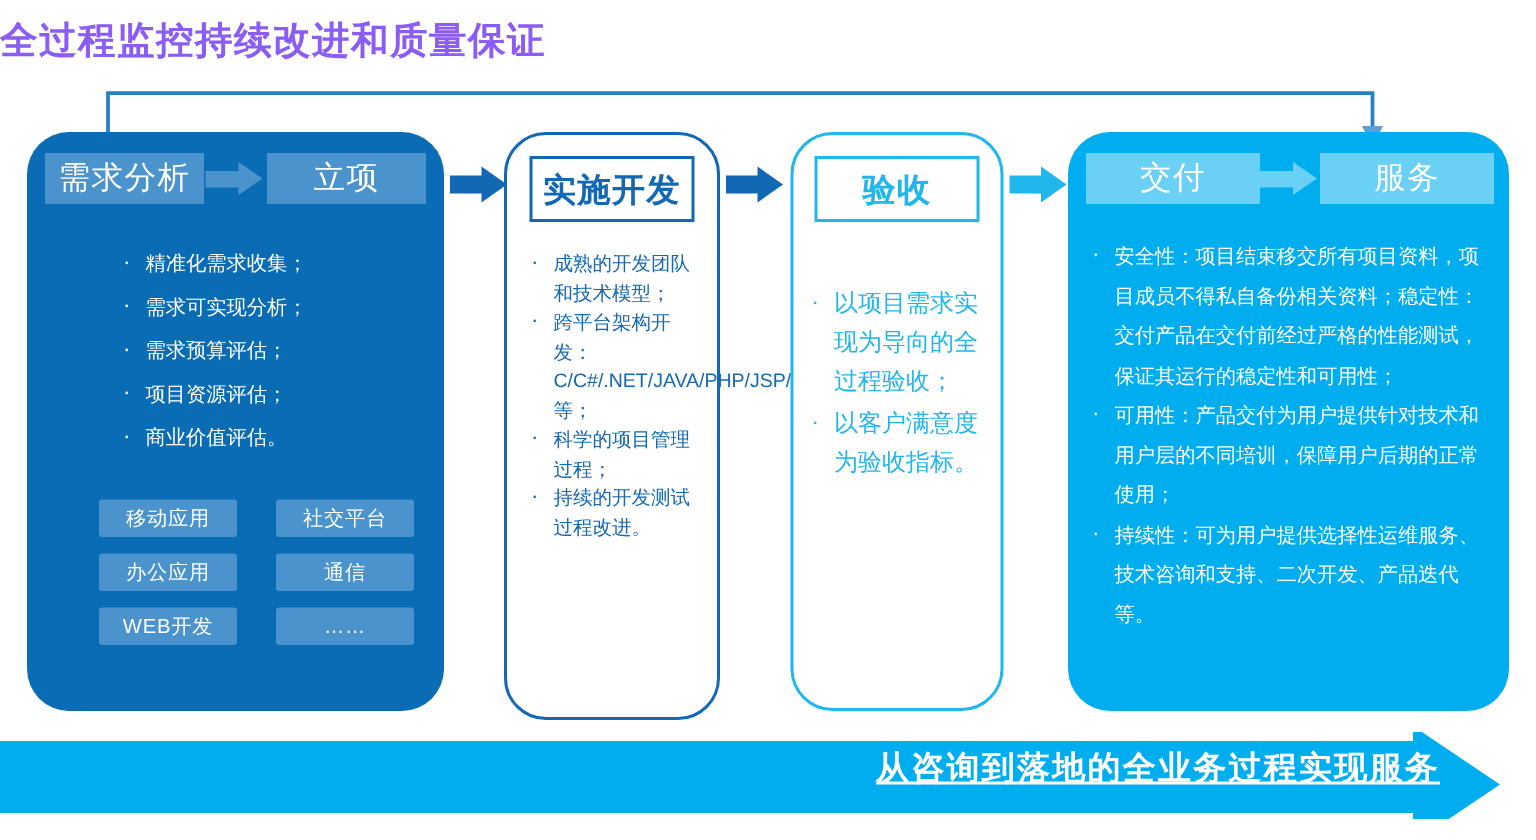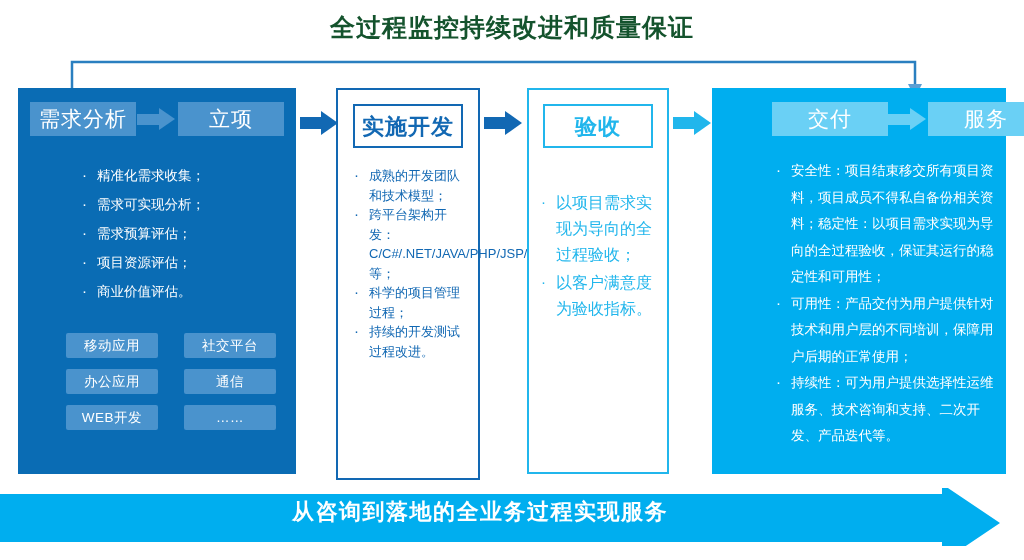--- a/index.html
+++ b/index.html
@@ -15,42 +15,43 @@
     font-family: "Liberation Sans", "DejaVu Sans", sans-serif;
     color: #1268b3;
   }
 
   
   #top-title {
     position: absolute;
     left: 0;
     top: 10px;
     width: 1024px;
-    text-align: center;
+    text-align: left;
     font-size: 25px;
     font-weight: 700;
-    color: #14532d;
+    color: #8b5cf6;
     letter-spacing: 1px;
     line-height: 34px;
   }
 
   
   #top-bracket {
     position: absolute;
     left: 0;
     top: 50px;
     width: 1024px;
     height: 50px;
     pointer-events: none;
   }
 
   
   .panel {
     position: absolute;
     box-sizing: border-box;
+    border-radius: 28px;
   }
 
   
   #panel-req {
     left: 18px;
     top: 88px;
     width: 278px;
     height: 386px;
     background: #0a6cb4;
   }
@@ -72,21 +73,20 @@
     background: #ffffff;
     border: 2px solid #21b6ec;
   }
   
   #panel-del {
     left: 712px;
     top: 88px;
     width: 294px;
     height: 386px;
     background: #00aeef;
-    padding-left: 48px;
   }
 
   
   .chip-head {
     display: flex;
     align-items: center;
     justify-content: space-between;
     padding: 14px 12px 0 12px;
   }
   .chip {
@@ -263,25 +263,26 @@
     width: 1024px;
     height: 58px;
   }
   #bottom-banner-label {
     position: absolute;
     left: 0;
     top: 488px;
     width: 960px;
     height: 48px;
     line-height: 48px;
-    text-align: center;
+    text-align: right;
     color: #ffffff;
     font-size: 22px;
     font-weight: 700;
     letter-spacing: 1.5px;
+    text-decoration: underline;
   }
 </style>
 </head>
 <body>
 
 <div id="top-title">全过程监控持续改进和质量保证</div>
 
 <svg id="top-bracket" viewBox="0 0 1024 50" width="1024" height="50">
   <polyline points="72,50 72,12 915,12 915,36" fill="none" stroke="#2a7fc0" stroke-width="2.5"></polyline>
   <polygon points="915,48 908,34 922,34" fill="#5b9fd4"></polygon>
@@ -351,21 +352,21 @@
 <div class="panel" id="panel-del">
   <div class="chip-head">
     <div class="chip">交付</div>
     <div class="chip-arrow">
       <span class="shaft"></span>
         <span class="head"></span>
     </div>
     <div class="chip">服务</div>
   </div>
   <ul class="bullets" id="del-list">
-    <li>安全性：项目结束移交所有项目资料，项目成员不得私自备份相关资料；稳定性：以项目需求实现为导向的全过程验收，保证其运行的稳定性和可用性；</li>
+    <li>安全性：项目结束移交所有项目资料，项目成员不得私自备份相关资料；稳定性：交付产品在交付前经过严格的性能测试，保证其运行的稳定性和可用性；</li>
     <li>可用性：产品交付为用户提供针对技术和用户层的不同培训，保障用户后期的正常使用；</li>
     <li>持续性：可为用户提供选择性运维服务、技术咨询和支持、二次开发、产品迭代等。</li>
   </ul>
 </div>
 
 <svg id="bottom-banner" viewBox="0 0 1024 58" width="1024" height="58">
   <polygon points="18,488 960,488 960,478 1018,517 960,556 960,536 18,536" transform="translate(-18,-482)" fill="#00aeef"></polygon>
 </svg>
 <div id="bottom-banner-label">从咨询到落地的全业务过程实现服务</div>
 

